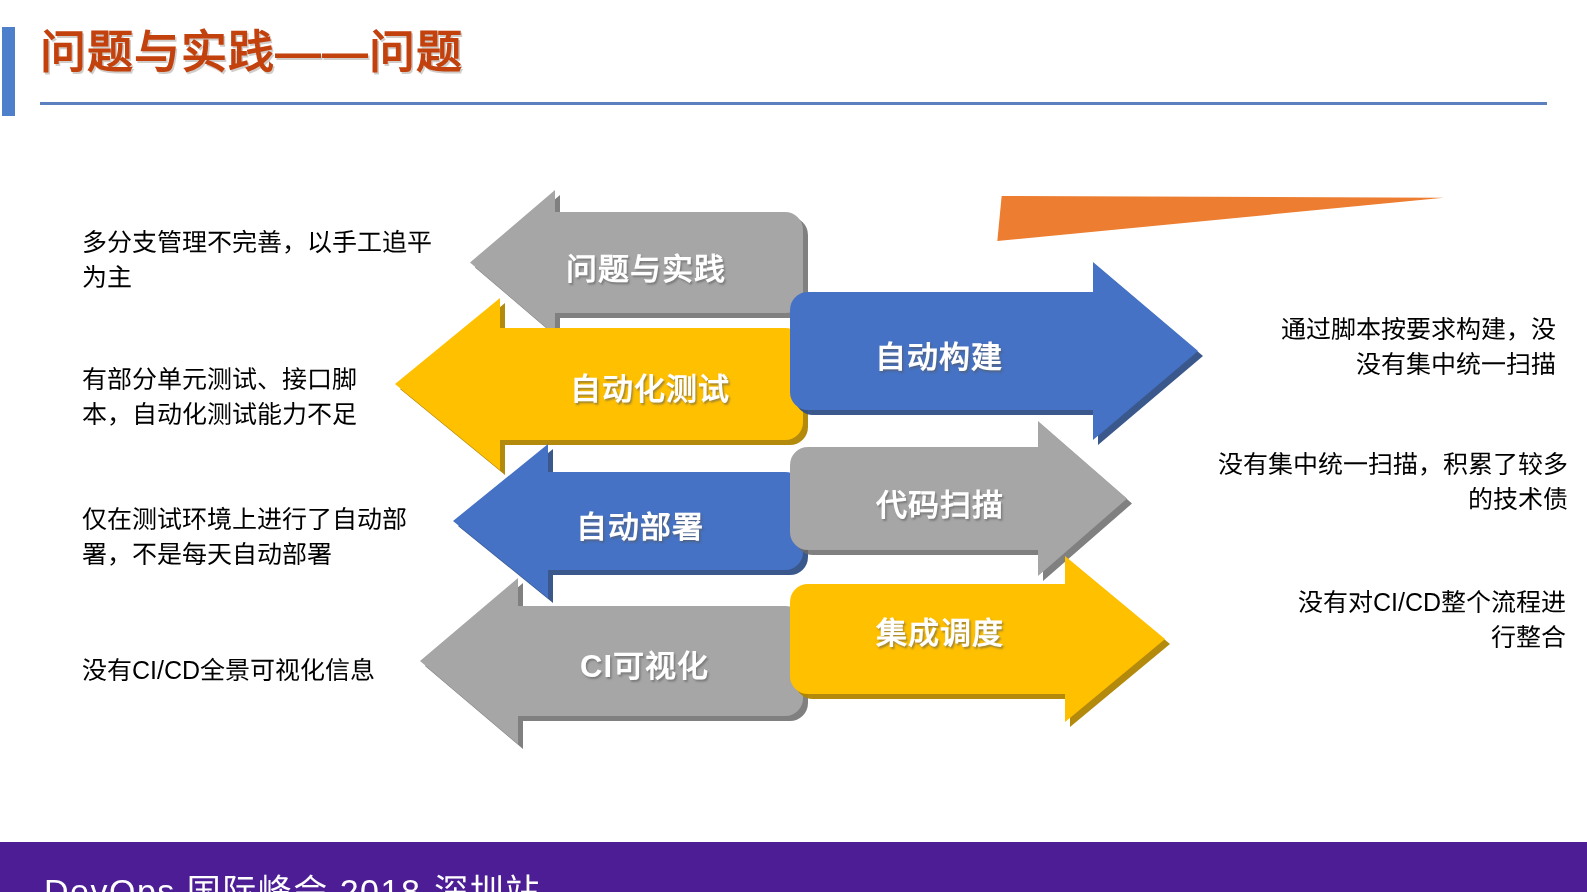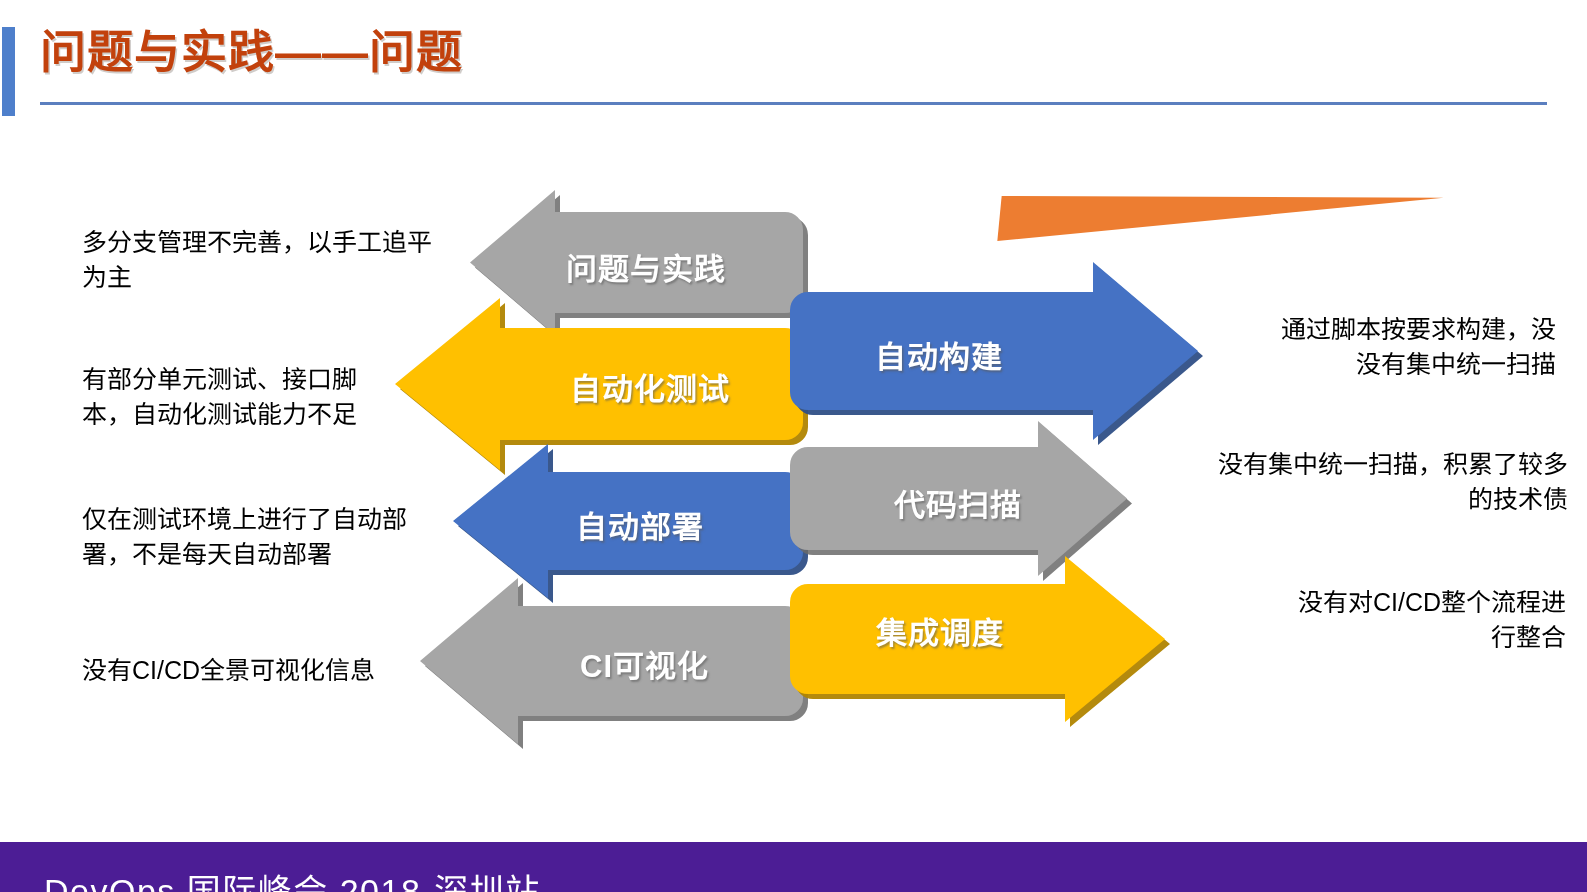--- a/index.html
+++ b/index.html
@@ -220,21 +220,21 @@
                  L 1065,574 L 1065,602 L 1165,519 L 1065,436 L 1065,464 Z" fill="#FFC000"></path>
       </g>
     </svg>
 
     <div class="arrow-label" style="left:566px; top:124px;">问题与实践</div>
     <div class="arrow-label" style="left:570px; top:244px;">自动化测试</div>
     <div class="arrow-label" style="left:576px; top:382px;">自动部署</div>
     <div class="arrow-label" style="left:580px; top:521px;">CI可视化</div>
 
     <div class="arrow-label" style="left:875px; top:212px;">自动构建</div>
-    <div class="arrow-label" style="left:876px; top:360px;margin-left:18px;">代码扫描</div>
+    <div class="arrow-label" style="left:876px; top:360px;">代码扫描</div>
     <div class="arrow-label" style="left:876px; top:488px;">集成调度</div>
   </div>
 
   <div class="note note-left" style="left:82px; top:225px; width:400px;">
     <div>多分支管理不完善，以手工追平</div>
     <div>为主</div>
   </div>
 
   <div class="note note-left" style="left:82px; top:362px; width:330px;">
     <div>有部分单元测试、接口脚</div>

